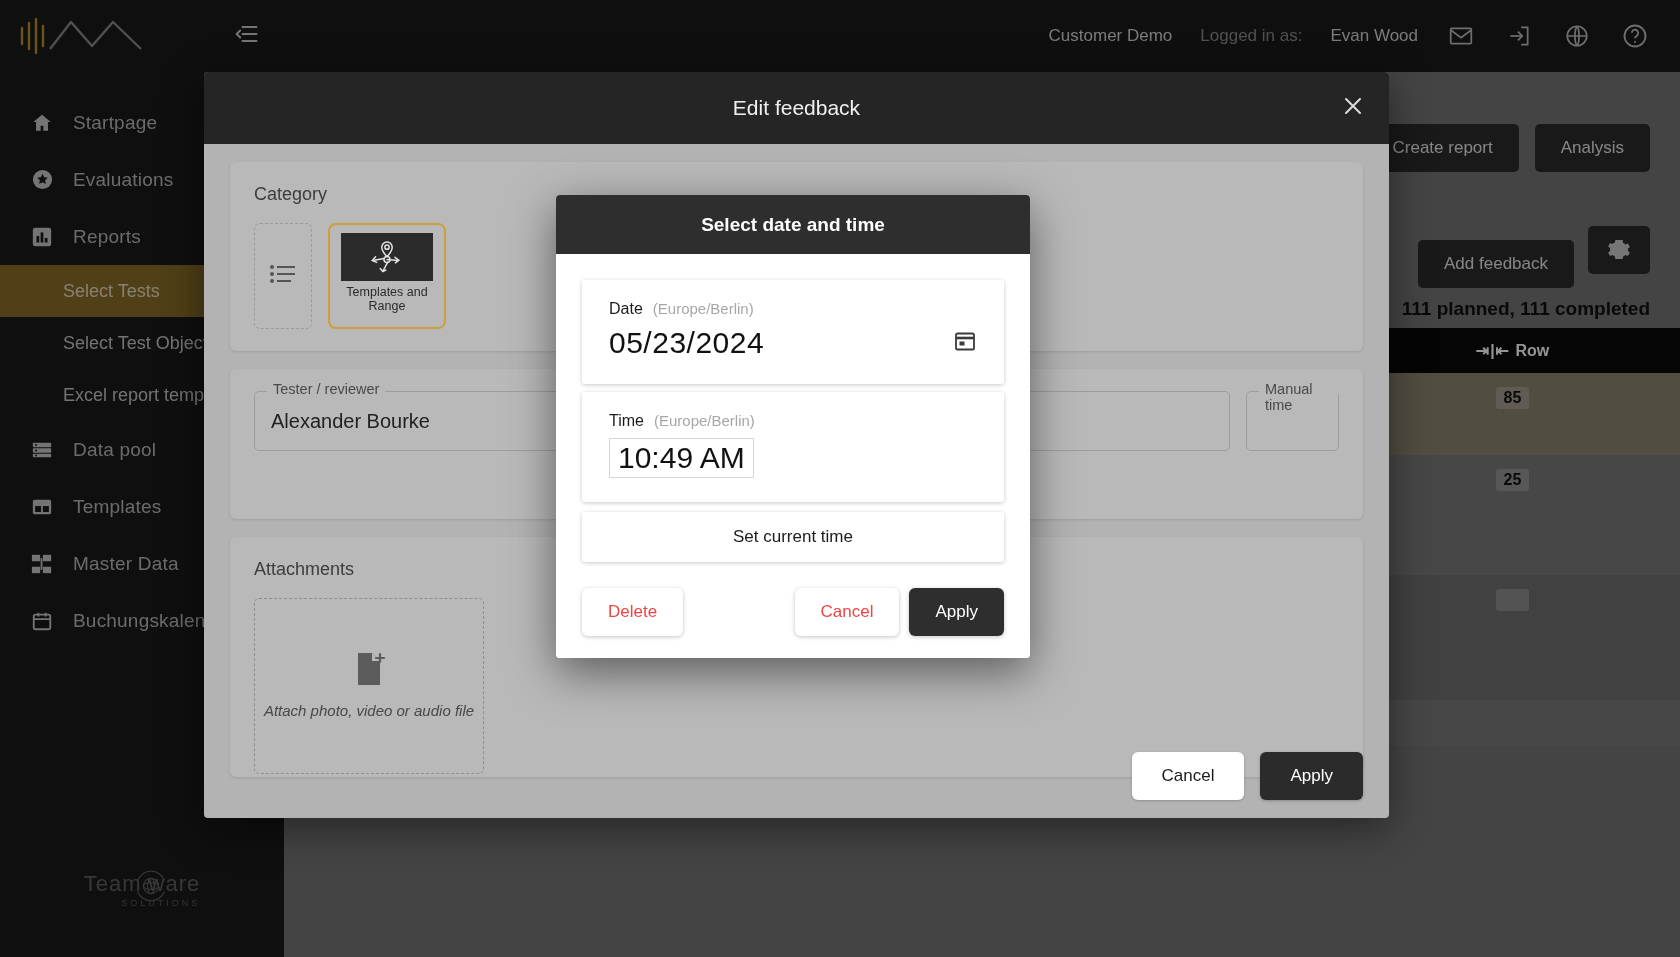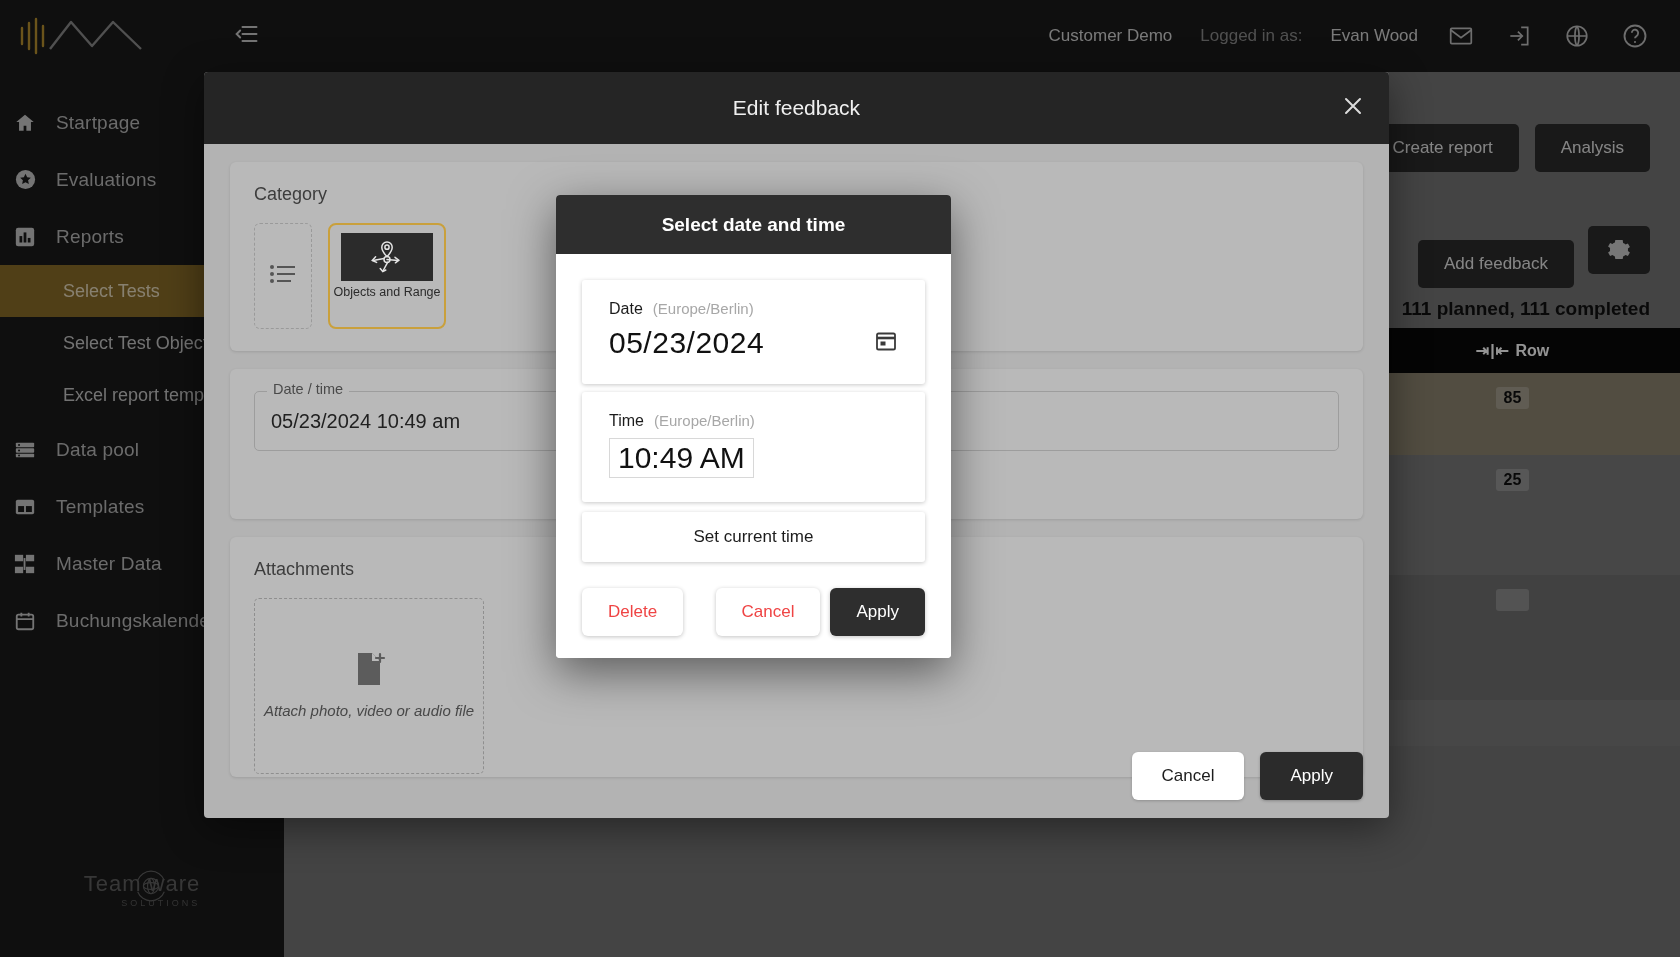--- a/index.html
+++ b/index.html
@@ -19,21 +19,21 @@
     position: absolute; left: 0; top: 0; width: 284px; height: 957px;
     background: #1a1a1a;
     z-index: 5;
   }
   .sidebar-logo {
     height: 72px; display: flex; align-items: center; padding-left: 16px;
   }
   .nav { margin-top: 22px; }
   .nav-item {
     display: flex; align-items: center; gap: 18px;
-    height: 57px; padding-left: 12px;
+    height: 57px; padding-left: 29px;
     color: #b9b9b9; font-size: 19px; letter-spacing: .2px;
     cursor: pointer;
   }
   .nav-item .ico { width: 26px; height: 26px; display:flex; align-items:center; justify-content:center; color:#c9c9c9; flex:0 0 26px; }
   .sub-item {
     height: 52px; display: flex; align-items: center;
     padding-left: 63px; font-size: 18px; color: #c6c6c6; cursor: pointer;
     white-space: nowrap;
   }
   .sub-item.active { background: #8a6d28; color: #e8dcc0; }
@@ -150,21 +150,21 @@
     box-shadow: 0 1px 3px rgba(0,0,0,.2);
   }
   .btn-dark {
     background: #2b2b2b; color: #fff; border: none; border-radius: 6px;
     padding: 14px 30px; font-size: 17px; cursor: pointer;
     box-shadow: 0 1px 3px rgba(0,0,0,.25);
   }
 
   
   .dtp {
-    position: absolute; left: 556px; top: 195px; width: 395px;
+    position: absolute; left: 556px; top: 195px; width: 474px;
     z-index: 40; border-radius: 4px; overflow: hidden;
     box-shadow: 0 14px 46px rgba(0,0,0,.5);
     background: #fff;
   }
   .dtp-header {
     height: 59px; background: #2e2e2e; color: #fff;
     display: flex; align-items: center; justify-content: center;
     font-size: 19px; font-weight: bold;
   }
   .dtp-body { padding: 26px 26px 22px 26px; background: #fff; }
@@ -451,27 +451,31 @@
               <svg width="56" height="40" viewBox="0 0 56 40" fill="none" stroke="#e3e3e3" stroke-width="1.5" stroke-linecap="round">
                 <path d="M28 5a5.2 5.2 0 00-5.2 5.2c0 3.9 5.2 9.4 5.2 9.4s5.2-5.5 5.2-9.4A5.2 5.2 0 0028 5z"></path>
                 <circle cx="28" cy="10.2" r="2.1"></circle>
                 <circle cx="28" cy="22.5" r="3"></circle>
                 <path d="M25 21.5l-11 2M39 23.5l-11-1M28.6 25.3L24 34"></path>
                 <path d="M16.6 19.8L13.3 23.4l4.3 2"></path>
                 <path d="M36 20.3l3.8 2.9-3.4 2.6"></path>
                 <path d="M21.2 31.5l2.6 3.1 3-1.6"></path>
               </svg>
             </div>
-            <div class="cat-name">Objects and Range</div>
+            <div class="cat-name">Templates and Range</div>
           </div>
         </div>
       </div>
 
       <div class="card">
         <div class="field-row">
+          <div class="field" style="flex:0 0 520px">
+            <span class="lg">Tester / reviewer</span>
+            <span class="val">Alexander Bourke</span>
+          </div>
           <div class="field" style="flex:0 0 440px">
             <span class="lg">Date / time</span>
             <span class="val">05/23/2024 10:49 am</span>
           </div>
           <div class="field" style="flex:1">
             <span class="lg">Manual time</span>
             <span class="val"></span>
           </div>
         </div>
         <div style="height:46px"></div>

